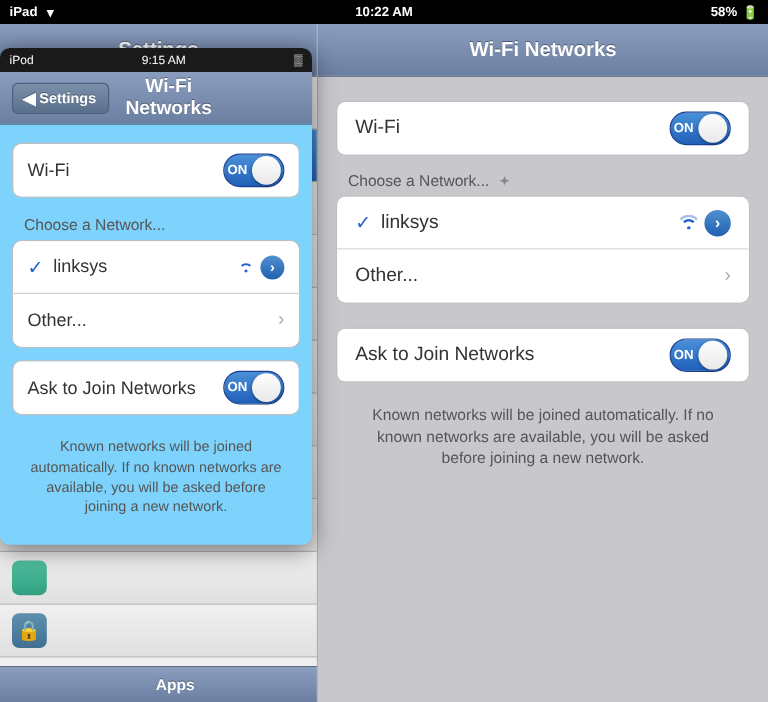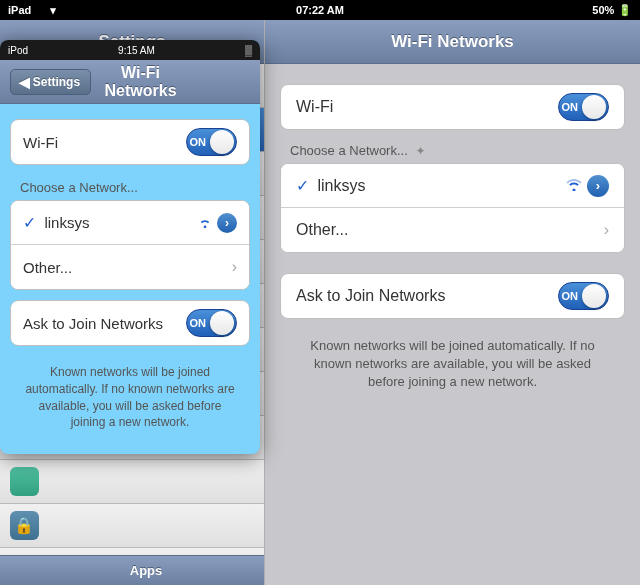--- a/index.html
+++ b/index.html
@@ -16,21 +16,21 @@
       height: 20px;
       background: #000;
       display: flex;
       align-items: center;
       justify-content: space-between;
       padding: 0 8px;
       color: white;
       font-size: 11px;
       font-weight: bold;
     }
-    .status-bar-left { display: flex; align-items: center; gap: 19px; }
+    .status-bar-left { display: flex; align-items: center; gap: 8px; }
     .status-bar-center { position: absolute; left: 50%; transform: translateX(-50%); }
     .status-bar-right { display: flex; align-items: center; gap: 4px; }
 
     
     .main-layout {
       display: flex;
       height: 565px;
     }
 
     
@@ -359,23 +359,23 @@
     }
   </style>
 </head>
 <body>
 
 <div class="status-bar" style="position:relative;">
   <div class="status-bar-left">
     <span>iPad</span>
     <span>▾</span>
   </div>
-  <div class="status-bar-center">07:22 AM</div>
+  <div class="status-bar-center">10:22 AM</div>
   <div class="status-bar-right">
-    <span>50%</span>
+    <span>58%</span>
     <span>🔋</span>
   </div>
 </div>
 
 <div class="main-layout" style="position:relative;">
 
   <div class="sidebar">
     <div class="sidebar-header">
       <span class="sidebar-header-title">Settings</span>
     </div>

